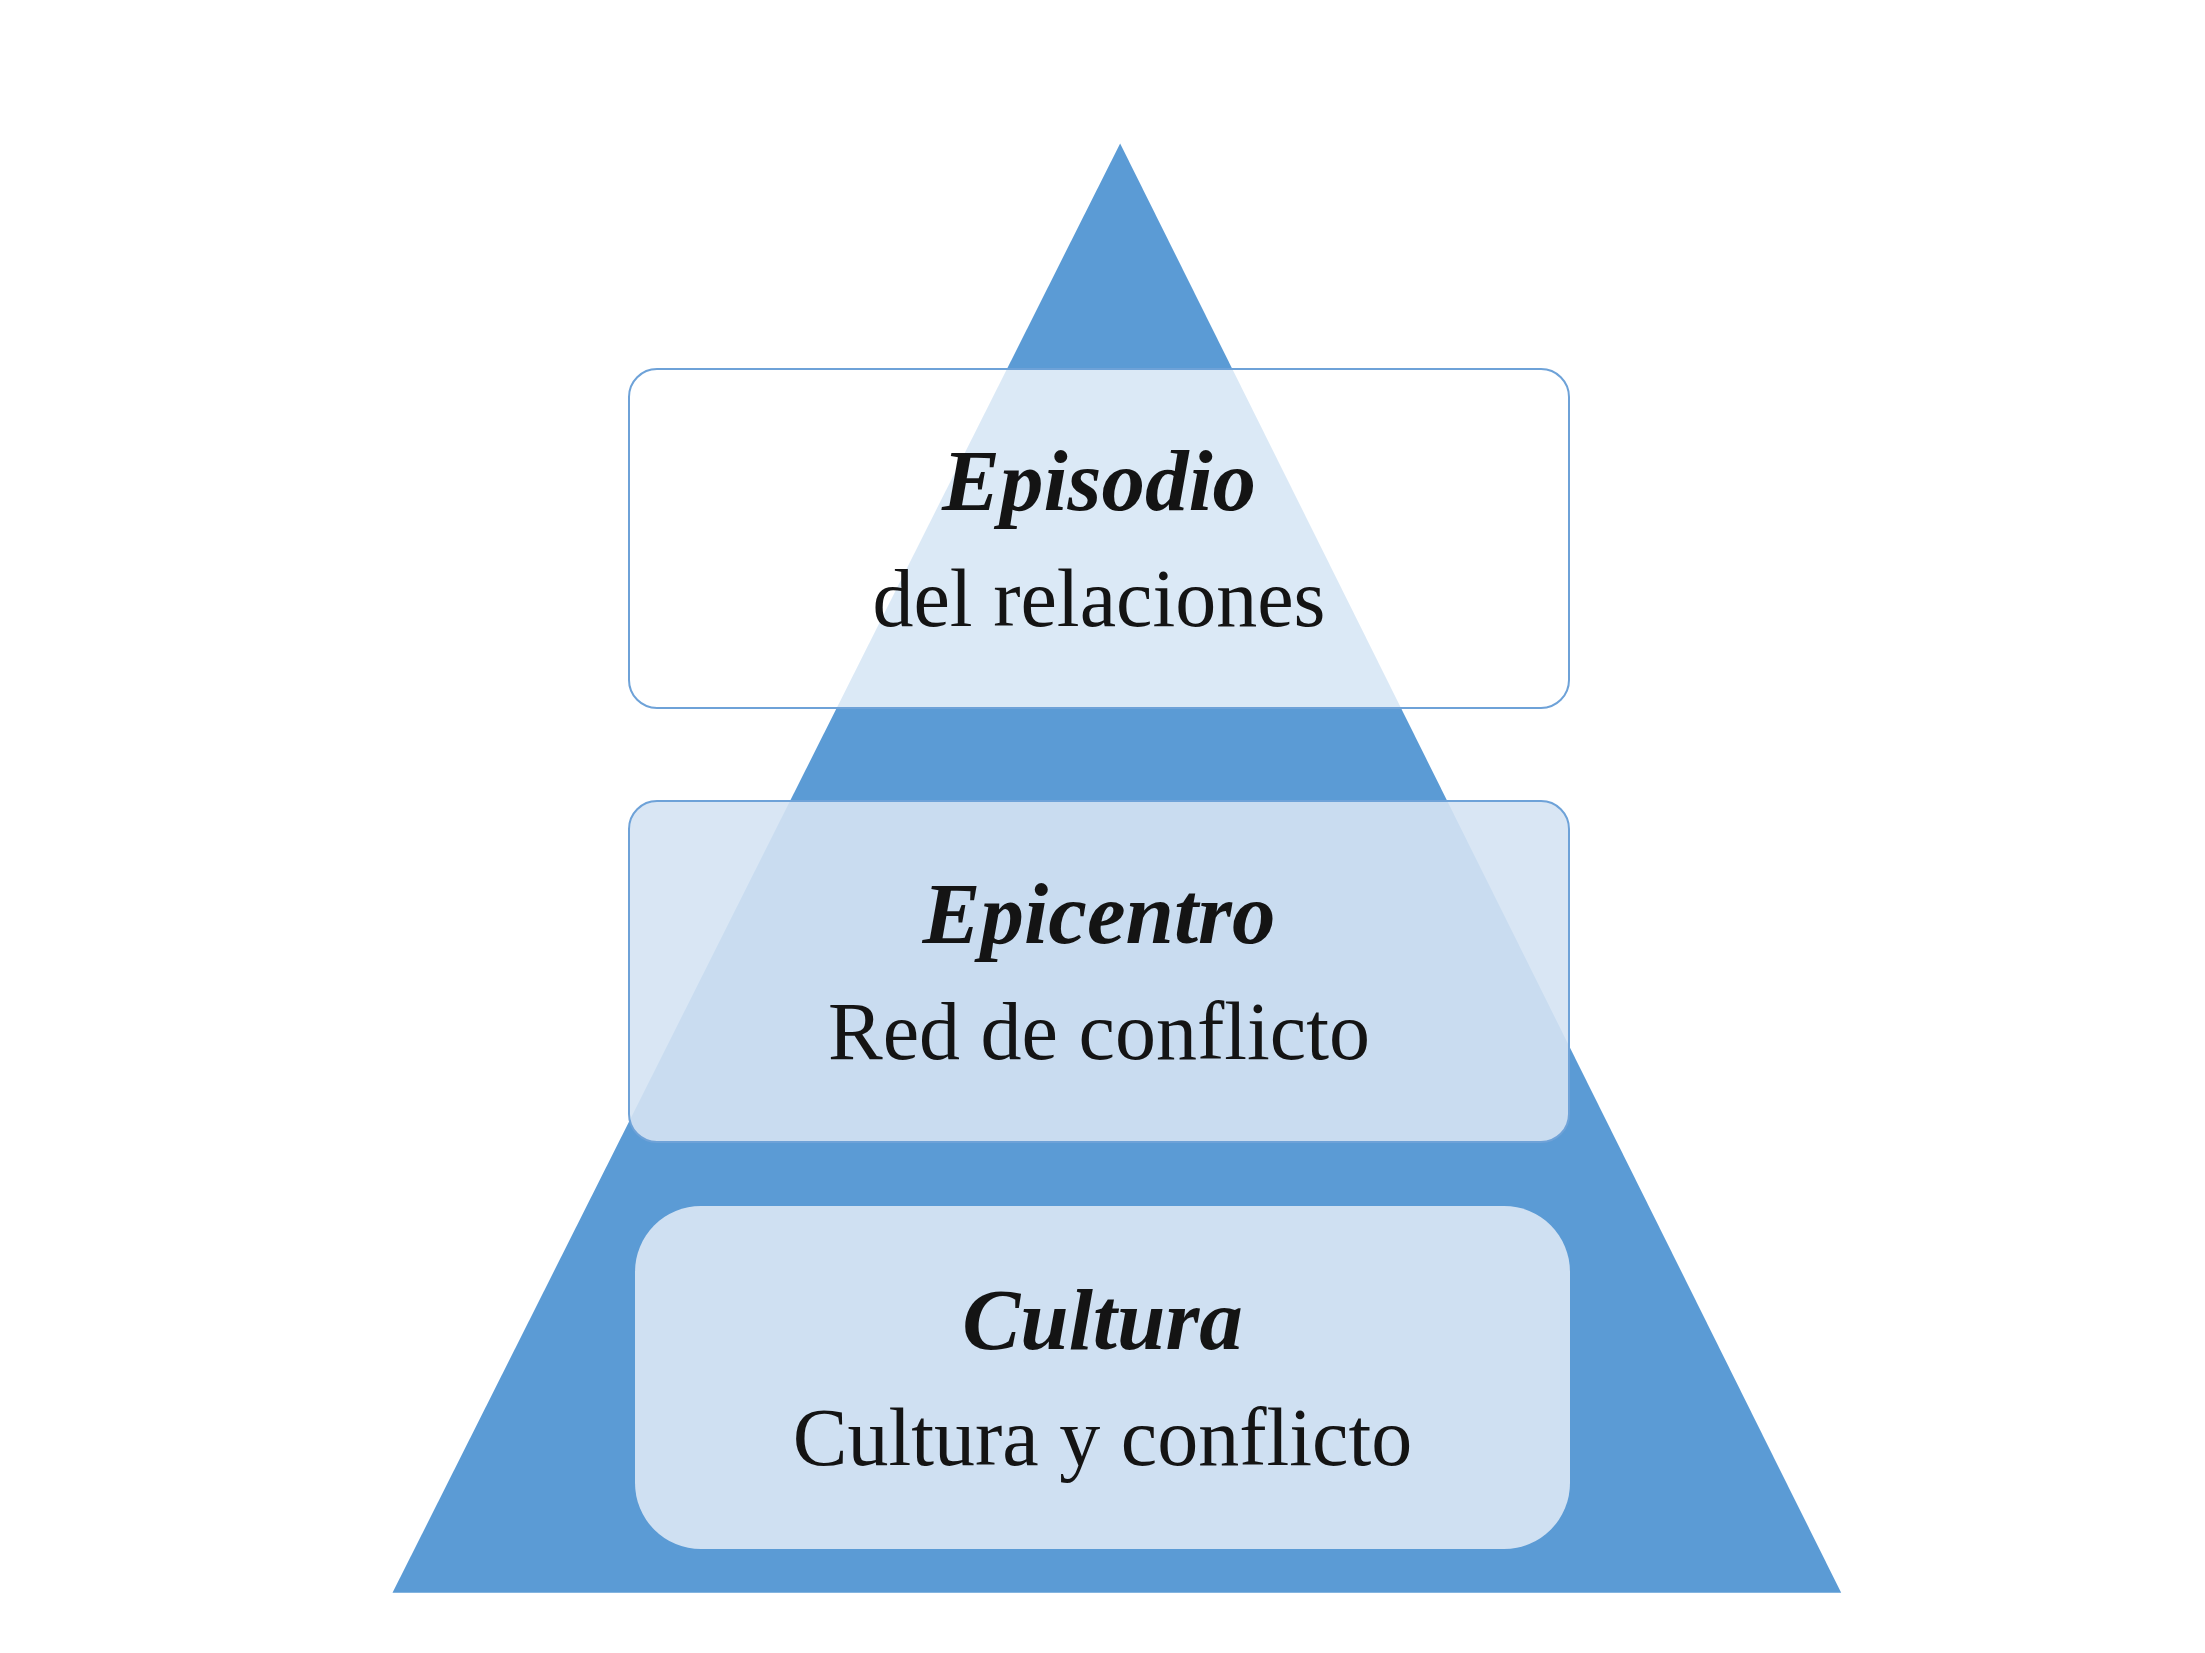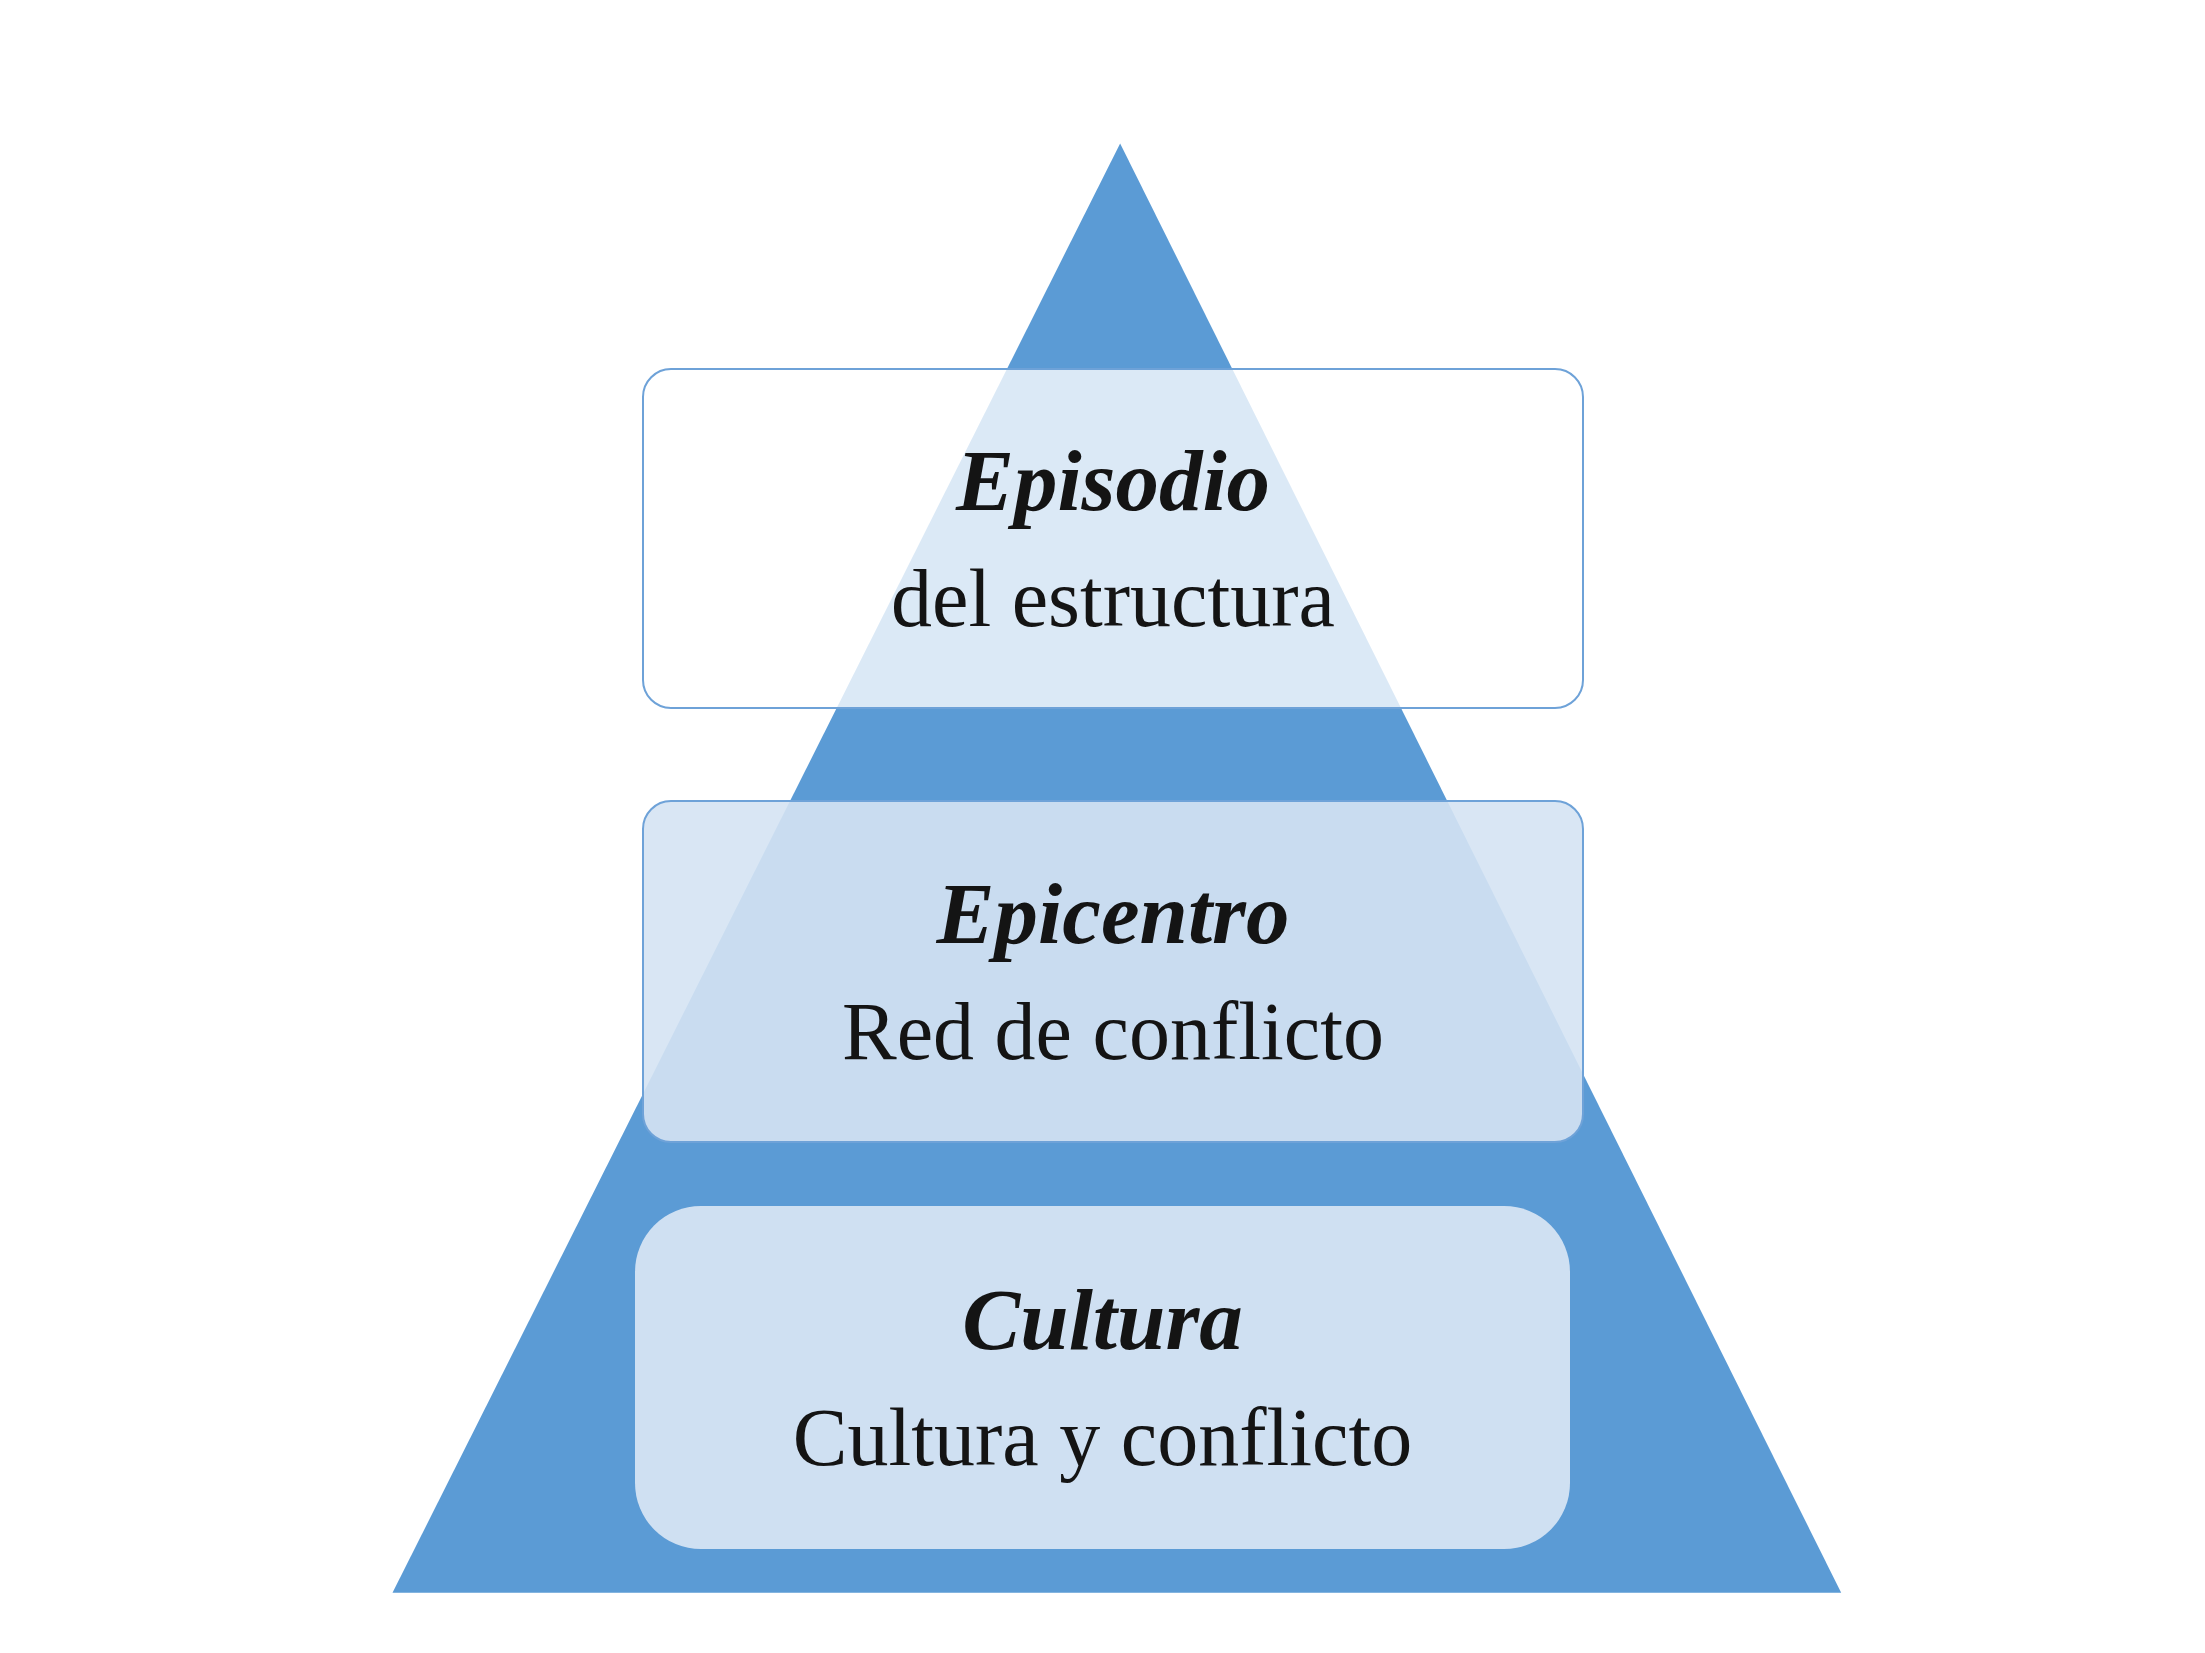--- a/index.html
+++ b/index.html
@@ -17,21 +17,21 @@
   }
   svg.pyramid-svg {
     position: absolute;
     left: 0;
     top: 0;
     width: 2205px;
     height: 1654px;
   }
   .level {
     position: absolute;
-    left: 642px;
+    left: 628px;
     width: 942px;
     box-sizing: border-box;
     display: flex;
     flex-direction: column;
     align-items: center;
     justify-content: center;
     text-align: center;
     border-radius: 29px;
   }
   .level-episodio {
@@ -74,21 +74,21 @@
 <body>
 
 <div class="canvas">
 
   <svg class="pyramid-svg" viewBox="0 0 3000 2250">
     <polygon points="1524,195 2505,2167 534,2167" fill="#5b9bd5"></polygon>
   </svg>
 
   <div class="level level-episodio">
     <div class="level-title">Episodio</div>
-    <div class="level-subtitle">del estructura</div>
+    <div class="level-subtitle">del relaciones</div>
   </div>
 
   <div class="level level-epicentro">
     <div class="level-title">Epicentro</div>
     <div class="level-subtitle">Red de conflicto</div>
   </div>
 
   <div class="level level-historia">
     <div class="level-title">Cultura</div>
     <div class="level-subtitle">Cultura y conflicto</div>

